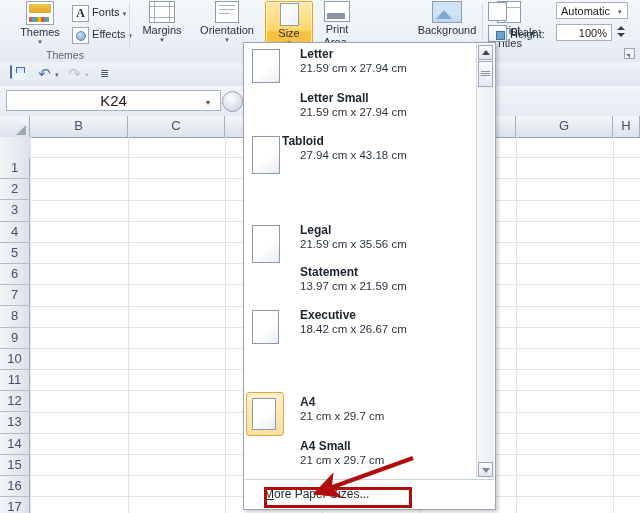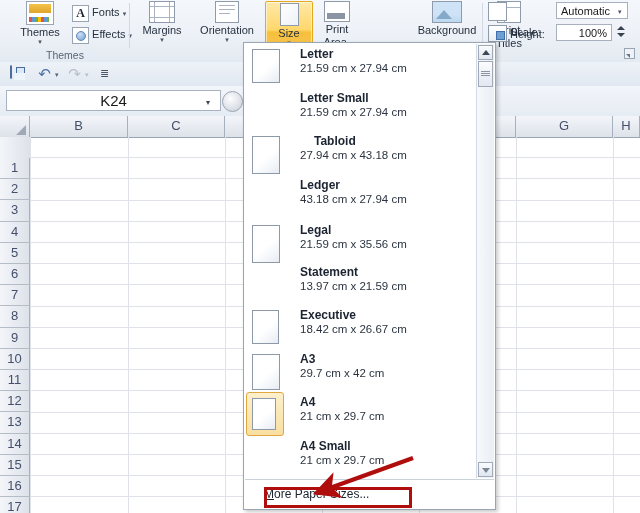--- a/index.html
+++ b/index.html
@@ -348,45 +348,36 @@
         <div class="dd-thumb" style="width: 26px; height: 32px; top: 2px;"></div>
         <div class="dd-name" style="left: 54px; top: 0px;">Letter</div>
         <div class="dd-dim" style="left: 54px; top: 15px;">21.59 cm x 27.94 cm</div>
       </div>
       <div class="dditem" style="top: 47.5px;">
         <div class="dd-name" style="left: 54px; top: 0px;">Letter Small</div>
         <div class="dd-dim" style="left: 54px; top: 15px;">21.59 cm x 27.94 cm</div>
       </div>
       <div class="dditem" style="top: 91px;">
         <div class="dd-thumb" style="width: 26px; height: 36px; top: 2px;"></div>
-        <div class="dd-name" style="left: 68px; top: 0px;">Tabloid</div>
+        <div class="dd-name" style="left: 36px; top: 0px;">Tabloid</div>
         <div class="dd-dim" style="left: 54px; top: 15px;">27.94 cm x 43.18 cm</div>
-      </div>
-      <div class="dditem" style="top: 134.5px;">
-        <div class="dd-name" style="left: 54px; top: 0px;">Ledger</div>
-        <div class="dd-dim" style="left: 54px; top: 15px;">43.18 cm x 27.94 cm</div>
       </div>
       <div class="dditem" style="top: 180px;">
         <div class="dd-thumb" style="width: 26px; height: 36px; top: 2px;"></div>
         <div class="dd-name" style="left: 54px; top: 0px;">Legal</div>
         <div class="dd-dim" style="left: 54px; top: 15px;">21.59 cm x 35.56 cm</div>
       </div>
       <div class="dditem" style="top: 221.5px;">
         <div class="dd-name" style="left: 54px; top: 0px;">Statement</div>
         <div class="dd-dim" style="left: 54px; top: 15px;">13.97 cm x 21.59 cm</div>
       </div>
       <div class="dditem" style="top: 265px;">
         <div class="dd-thumb" style="width: 25px; height: 32px; top: 2px;"></div>
         <div class="dd-name" style="left: 54px; top: 0px;">Executive</div>
         <div class="dd-dim" style="left: 54px; top: 15px;">18.42 cm x 26.67 cm</div>
-      </div>
-      <div class="dditem" style="top: 308.5px;">
-        <div class="dd-thumb" style="width: 26px; height: 34px; top: 2px;"></div>
-        <div class="dd-name" style="left: 54px; top: 0px;">A3</div>
-        <div class="dd-dim" style="left: 54px; top: 15px;">29.7 cm x 42 cm</div>
       </div>
       <div class="dditem" style="top: 352px;">
         <div class="dd-selbox" style="top: -3px; width: 36px; height: 42px;"></div>
         <div class="dd-thumb" style="width: 22px; height: 30px; top: 3px;"></div>
         <div class="dd-name" style="left: 54px; top: 0px;">A4</div>
         <div class="dd-dim" style="left: 54px; top: 15px;">21 cm x 29.7 cm</div>
       </div>
       <div class="dditem" style="top: 395.5px;">
         <div class="dd-name" style="left: 54px; top: 0px;">A4 Small</div>
         <div class="dd-dim" style="left: 54px; top: 15px;">21 cm x 29.7 cm</div>

